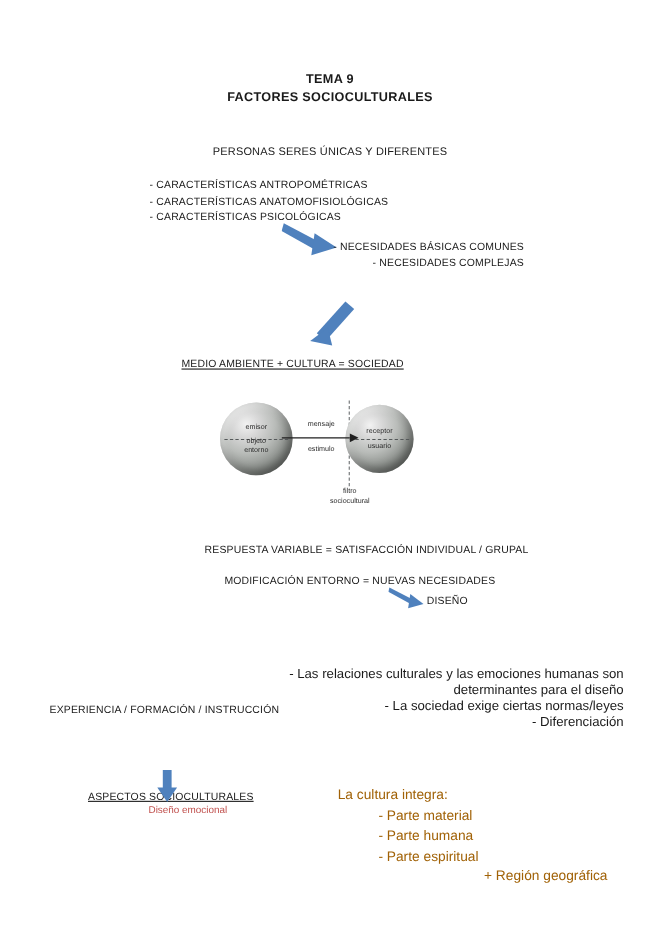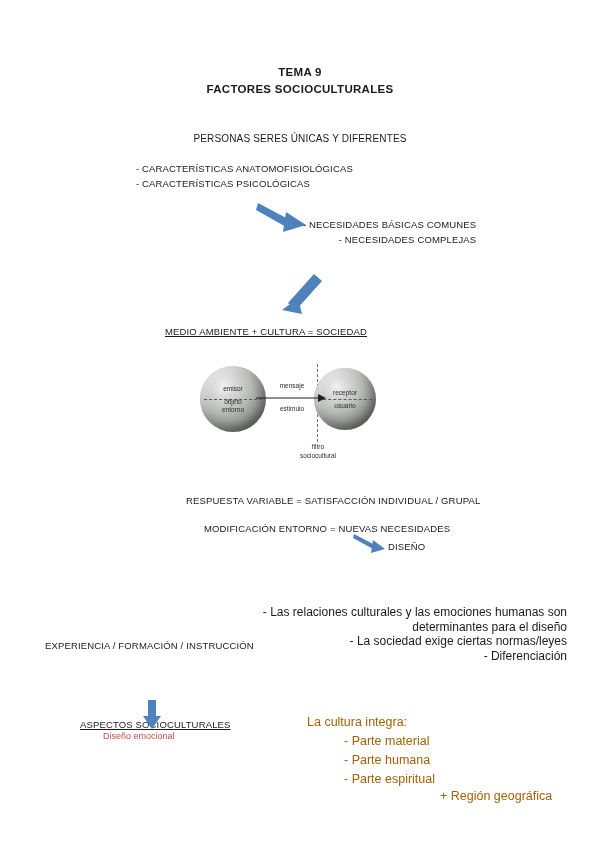--- a/index.html
+++ b/index.html
@@ -87,21 +87,21 @@
   .filter-label {
     position: absolute;
     font-size: 6.5px;
     color: #2b2b2b;
     text-align: center;
     line-height: 8.5px;
     white-space: nowrap;
   }
 
   
-  .red-text { color: #c0504d; font-size: 9px; white-space: nowrap; }
+  .red-text { color: #c0504d; font-size: 9px; white-space: nowrap; margin-left: 32px; }
   .big-text {
     font-size: 12.5px;
     line-height: 19px;
     color: #a16207;
     white-space: nowrap;
   }
   .block-right {
     font-size: 12px;
     line-height: 14.5px;
     text-align: right;
@@ -114,20 +114,21 @@
 <div id="page">
 
   <div class="abs title-block">
     <span class="title-line">TEMA 9</span>
     <span class="title-line">FACTORES SOCIOCULTURALES</span>
   </div>
 
   <div class="abs heading-centered" style="top:133px;">PERSONAS SERES ÚNICAS Y DIFERENTES</div>
 
   <div class="abs txt txt-list" style="left:136px; top:162px;">
+    <div>- CARACTERÍSTICAS ANTROPOMÉTRICAS</div>
     <div>- CARACTERÍSTICAS ANATOMOFISIOLÓGICAS</div>
     <div>- CARACTERÍSTICAS PSICOLÓGICAS</div>
   </div>
 
   <div class="abs" style="left:256px; top:199px;">
     <svg class="arrow-svg" width="58" height="36" viewBox="0 0 58 36" aria-hidden="true">
       <g fill="#4f81bd">
         <path d="M2 4 L36 22 L32 29 L0 11 Z"></path>
         <path d="M30 13 L50 26 L27 33 Z"></path>
       </g>

